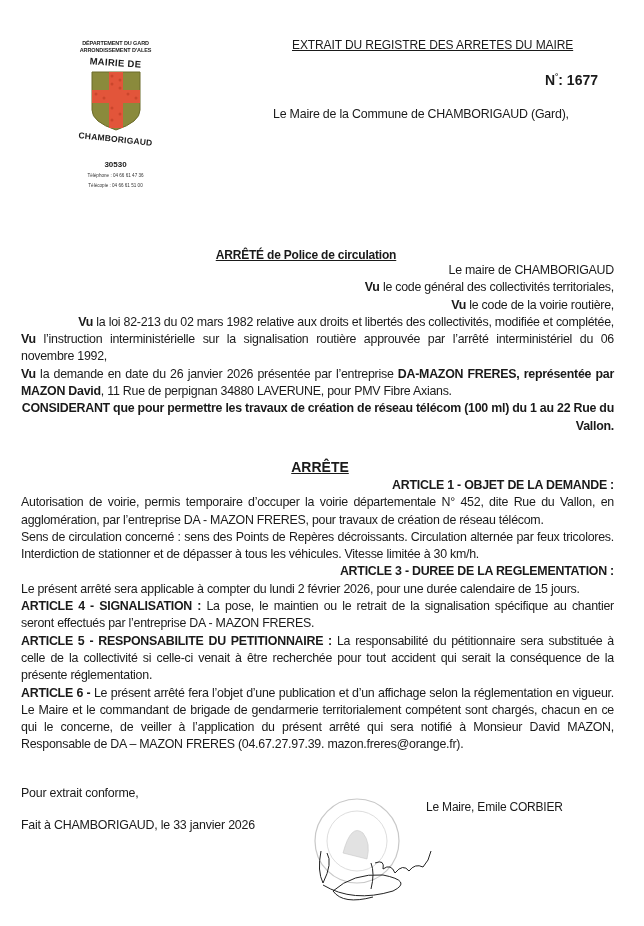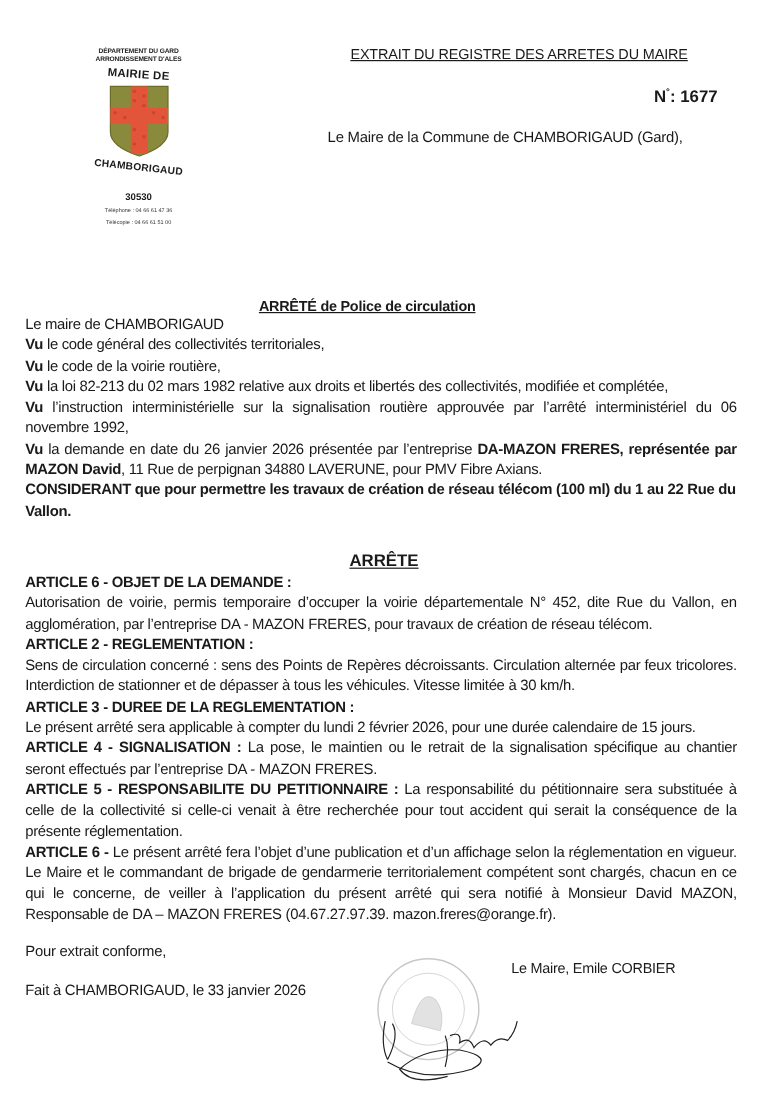--- a/index.html
+++ b/index.html
@@ -11,21 +11,21 @@
   .logo svg { display:block; margin:2px auto 0; }
   .logo .city { font-size:8.5px; font-weight:bold; margin-top:2px; transform:rotate(6deg); letter-spacing:0.2px; }
   .logo .zip { font-size:8px; font-weight:bold; margin-top:16px; }
   .logo .tel { font-size:4.6px; line-height:6px; margin-top:4px; color:#333; }
   .register { left:292px; top:38px; font-size:12px; text-decoration:underline; letter-spacing:-0.1px; }
   .number { right:46px; top:72px; font-size:14px; font-weight:bold; }
   .number sup { font-size:8px; }
   .maire-commune { left:273px; top:107px; font-size:12.4px; letter-spacing:-0.2px; }
   .title { left:0; width:612px; text-align:center; top:248px; font-size:12px; font-weight:bold; text-decoration:underline; letter-spacing:-0.2px; }
   .body { left:21px; width:593px; font-size:12.4px; line-height:17.3px; letter-spacing:-0.25px; }
-  .body p { margin:0; }
+  .body p { margin:0;text-align:right; }
   .body .just { text-align:justify; }
   .b { font-weight:bold; }
   .arrete { left:0; width:640px; text-align:center; top:459px; font-size:14px; font-weight:bold; text-decoration:underline; }
   .footer-l { left:21px; font-size:12.4px; letter-spacing:-0.2px; }
   .footer-r { left:426px; top:800px; font-size:12px; letter-spacing:-0.2px; }
   .stamp { left:313px; top:793px; }
 </style>
 </head>
 <body>
 
@@ -69,23 +69,22 @@
   <p><span class="b">Vu</span><span> le code de la voirie routière,</span></p>
   <p><span class="b">Vu</span><span> la loi 82-213 du 02 mars 1982 relative aux droits et libertés des collectivités, modifiée et complétée,</span></p>
   <p class="just"><span class="b">Vu</span><span> l’instruction interministérielle sur la signalisation routière approuvée par l’arrêté interministériel du 06 novembre 1992,</span></p>
   <p class="just"><span class="b">Vu</span><span> la demande en date du 26 janvier 2026 présentée par l’entreprise </span><span class="b">DA-MAZON FRERES, représentée par MAZON David</span><span>, 11 Rue de perpignan 34880 LAVERUNE, pour PMV Fibre Axians.</span></p>
   <p class="b">CONSIDERANT que pour permettre les travaux de création de réseau télécom (100 ml) du 1 au 22 Rue du Vallon.</p>
 </div>
 
 <div class="abs arrete">ARRÊTE</div>
 
 <div class="abs body" style="top:477px;">
-  <p class="b">ARTICLE 6 - OBJET DE LA DEMANDE :</p>
+  <p class="b">ARTICLE 1 - OBJET DE LA DEMANDE :</p>
   <p class="just">Autorisation de voirie, permis temporaire d’occuper la voirie départementale N° 452, dite Rue du Vallon, en agglomération, par l’entreprise DA - MAZON FRERES, pour travaux de création de réseau télécom.</p>
-  <p class="b">ARTICLE 2 - REGLEMENTATION :</p>
   <p class="just">Sens de circulation concerné : sens des Points de Repères décroissants. Circulation alternée par feux tricolores. Interdiction de stationner et de dépasser à tous les véhicules. Vitesse limitée à 30 km/h.</p>
   <p class="b">ARTICLE 3 - DUREE DE LA REGLEMENTATION :</p>
   <p class="just">Le présent arrêté sera applicable à compter du lundi 2 février 2026, pour une durée calendaire de 15 jours.</p>
   <p class="just"><span class="b">ARTICLE 4 - SIGNALISATION :</span><span> La pose, le maintien ou le retrait de la signalisation spécifique au chantier seront effectués par l’entreprise DA - MAZON FRERES.</span></p>
   <p class="just"><span class="b">ARTICLE 5 - RESPONSABILITE DU PETITIONNAIRE :</span><span> La responsabilité du pétitionnaire sera substituée à celle de la collectivité si celle-ci venait à être recherchée pour tout accident qui serait la conséquence de la présente réglementation.</span></p>
   <p class="just"><span class="b">ARTICLE 6 -</span><span> Le présent arrêté fera l’objet d’une publication et d’un affichage selon la réglementation en vigueur. Le Maire et le commandant de brigade de gendarmerie territorialement compétent sont chargés, chacun en ce qui le concerne, de veiller à l’application du présent arrêté qui sera notifié à Monsieur David MAZON, Responsable de DA – MAZON FRERES (04.67.27.97.39. mazon.freres@orange.fr).</span></p>
 </div>
 
 <div class="abs footer-l" style="top:786px;">Pour extrait conforme,</div>
 <div class="abs footer-l" style="top:818px;">Fait à CHAMBORIGAUD, le 33 janvier 2026</div>

